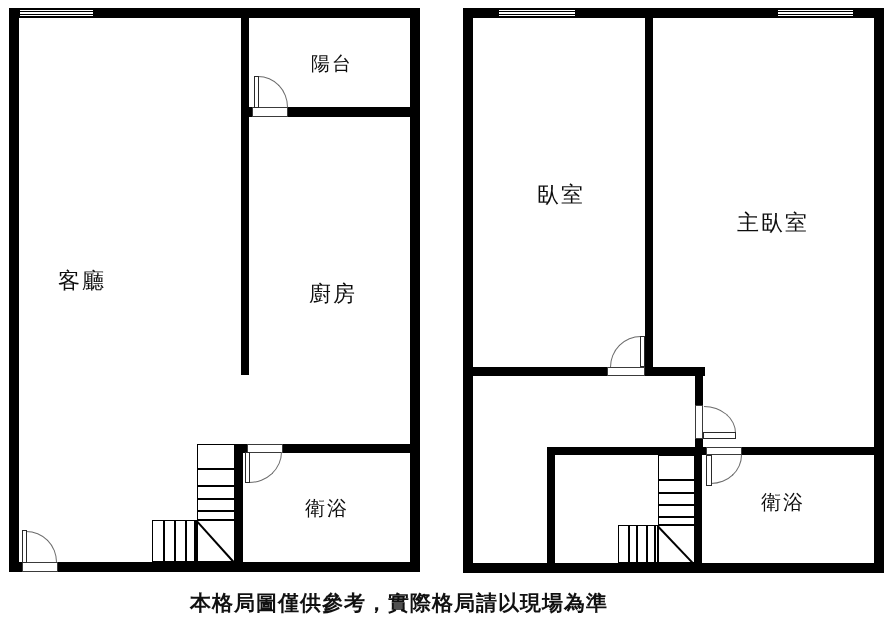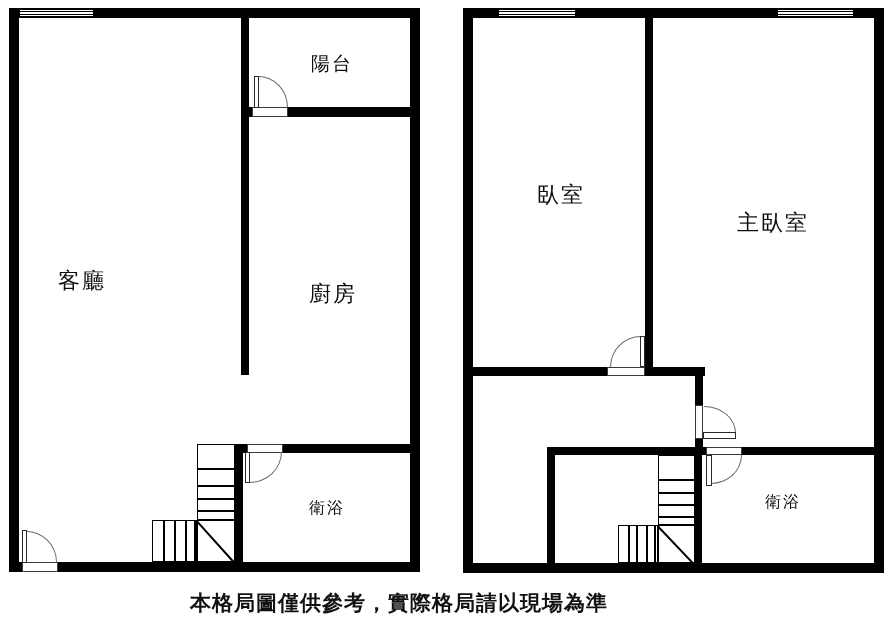--- a/index.html
+++ b/index.html
@@ -20,21 +20,21 @@
   .arc.nw{border-top:1.5px solid #6b6b6b;border-left:1.5px solid #6b6b6b;border-top-left-radius:100% 100%;}
   .arc.se{border-bottom:1.5px solid #6b6b6b;border-right:1.5px solid #6b6b6b;border-bottom-right-radius:100% 100%;}
   
   .sbox{position:absolute;background:#fff;border:1.5px solid #000;box-sizing:border-box;}
   .tread-h{position:absolute;left:0;right:0;height:1.5px;background:#000;}
   .tread-v{position:absolute;top:0;bottom:0;width:1.5px;background:#000;}
   .diag{position:absolute;height:2px;background:#000;transform-origin:0 0;}
   
   .room-label{position:absolute;transform:translate(-50%,-50%);color:#0d0d0d;
               font-size:22px;letter-spacing:2px;white-space:nowrap;font-weight:500;}
-  .room-label.sm{font-size:16px;font-family:Liberation Mono, monospace;}
+  .room-label.sm{font-size:20px;font-family:Liberation Mono, monospace;}
   .room-label.xs{font-size:19px;}
   .caption{position:absolute;left:190px;top:589px;color:#111;font-size:21px;
            font-weight:600;letter-spacing:1px;white-space:nowrap;}
 </style>
 </head>
 <body>
 
 <div class="canvas">
 
   <div>

